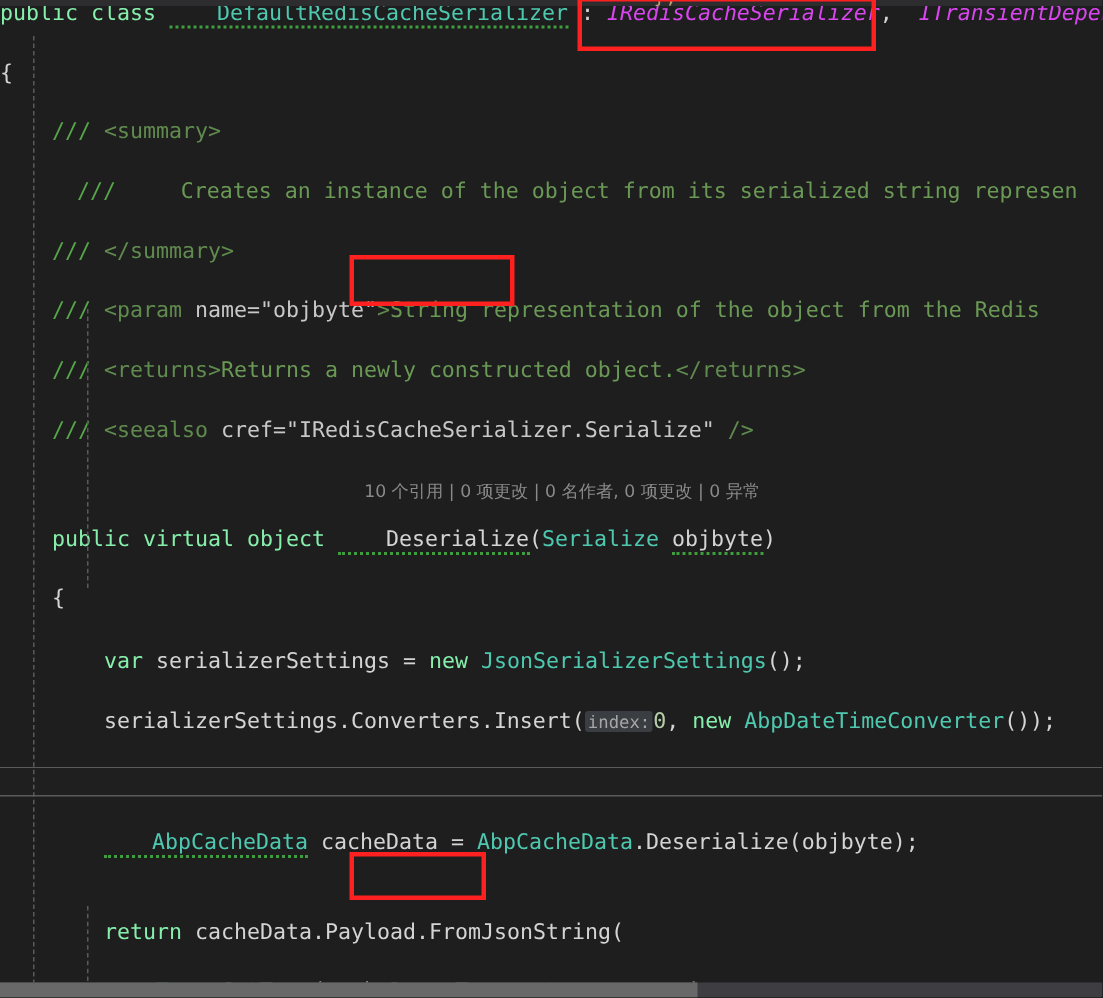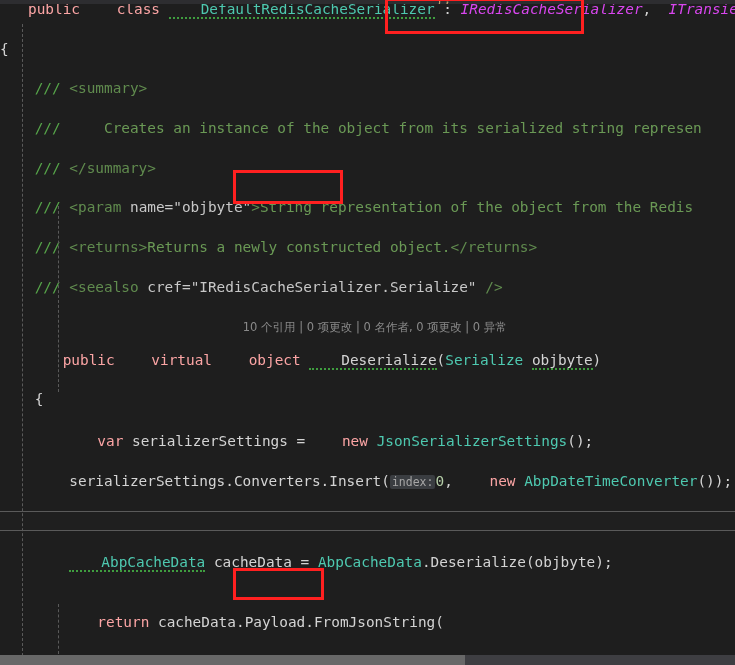--- a/index.html
+++ b/index.html
@@ -50,21 +50,21 @@
     font-family: "DejaVu Sans", "Liberation Sans", sans-serif;
   }
 
   
   .line.current {
     background: #1f1f1f;
     box-shadow: inset 0 1px 0 #5a5a5a, inset 0 -1px 0 #5a5a5a;
   }
 
   
-  .kw      { color: #fca5a5; margin-left: 28px; }  
+  .kw      { color: #86efac; }  
   .typ     { color: #4ec9b0; }  
   .iface   { color: #d946ef; font-style: italic; }  
   .plain   { color: #d4d4d4; }
   .cmt     { color: #57a64a; }  
   .cmtx    { color: #6a9955; }  
   .cmttag  { color: #608b4e; }
   .punct   { color: #d4d4d4; }
   .num     { color: #b5cea8; }
   .docname { color: #c8c8c8; }
   .docval  { color: #c8c8c8; }
@@ -156,21 +156,21 @@
 
     <div class="guide" style="left:22px; top:24px; height:632px;"></div>
     <div class="guide" style="left:58px; top:206px; height:186px;"></div>
     <div class="guide" style="left:58px; top:604px; height:50px;"></div>
 
     <div class="line" style="top:0px;"><span class="kw">public</span> <span class="kw">class</span> <span class="typ squig">DefaultRedisCacheSerializer</span> <span class="punct">:</span> <span class="iface">IRedisCacheSerializer</span><span class="punct">,</span>  <span class="iface">ITransientDepen</span></div>
 
     <div class="line" style="top:20px;"><span class="punct">{</span></div>
 
     <div class="line" style="top:40px;">    <span class="cmt">/// </span><span class="cmttag">&lt;summary&gt;</span></div>
-    <div class="line" style="top:60px;">    <span class="cmt">/// </span><span class="cmtx">    Creates an instance of the object from its serialized string represen</span></div>
+    <div class="line" style="top:60px;text-align:center;">    <span class="cmt">/// </span><span class="cmtx">    Creates an instance of the object from its serialized string represen</span></div>
     <div class="line" style="top:80px;">    <span class="cmt">/// </span><span class="cmttag">&lt;/summary&gt;</span></div>
     <div class="line" style="top:100px;">    <span class="cmt">/// </span><span class="cmttag">&lt;param </span><span class="docname">name=</span><span class="docval">"objbyte"</span><span class="cmttag">&gt;</span><span class="cmtx">String representation of the object from the Redis</span></div>
     <div class="line" style="top:120px;">    <span class="cmt">/// </span><span class="cmttag">&lt;returns&gt;</span><span class="cmtx">Returns a newly constructed object.</span><span class="cmttag">&lt;/returns&gt;</span></div>
     <div class="line" style="top:140px;">    <span class="cmt">/// </span><span class="cmttag">&lt;seealso </span><span class="docname">cref=</span><span class="docval">"IRedisCacheSerializer.Serialize"</span> <span class="cmttag">/&gt;</span></div>
 
     <div class="line codelens" style="top:161px;text-align:center;">    <span>10 个引用 | 0 项更改 | 0 名作者, 0 项更改 | 0 异常</span></div>
 
     <div class="line" style="top:176px;">    <span class="kw">public</span> <span class="kw">virtual</span> <span class="kw">object</span> <span class="plain squig">Deserialize</span><span class="punct">(</span><span class="typ">Serialize</span> <span class="plain squig-t">objbyte</span><span class="punct">)</span></div>
 
     <div class="line" style="top:196px;">    <span class="punct">{</span></div>

